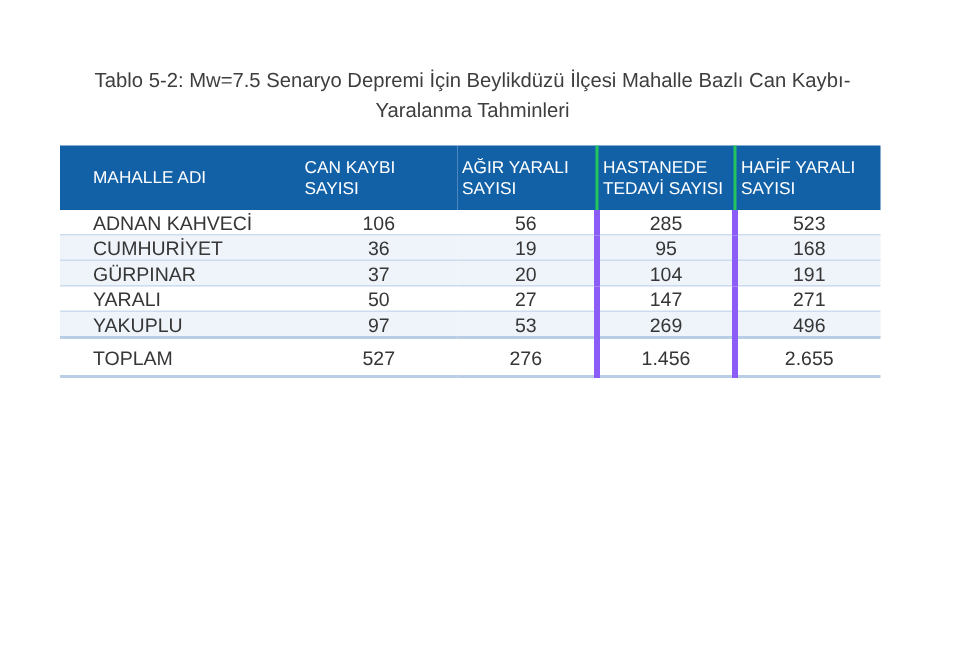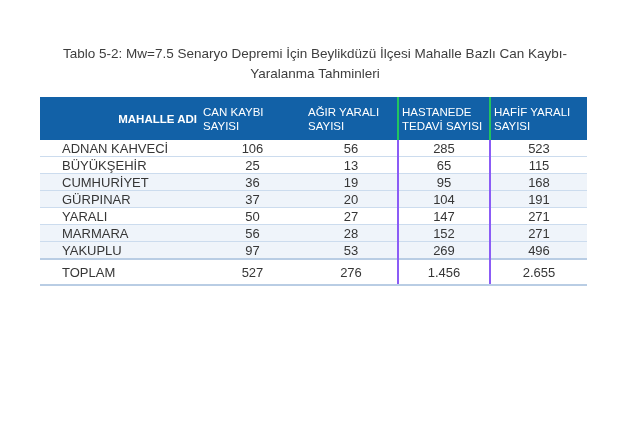--- a/index.html
+++ b/index.html
@@ -34,40 +34,39 @@
     color: #ffffff;
     font-weight: normal;
     font-size: 11.5px;
     line-height: 14px;
     height: 43px;
     text-align: left;
     vertical-align: middle;
     padding: 0 3px;
   }
   thead th.first-col {
-    text-align: right;
-    padding-left: 8px;
-    font-weight: bold;
+    text-align: left;
+    padding-left: 22px;
   }
   thead th.divided { border-left: 2px solid #22c55e; }
 
   tbody td {
     font-size: 13px;
     color: #363636;
     height: 16px;
     text-align: center;
     vertical-align: middle;
     border-bottom: 1px solid #ccdcee;
     padding: 0;
   }
   tbody td.name-col {
     text-align: left;
     padding-left: 22px;
   }
-  tbody td.divided { border-left: 2px solid #8b5cf6; margin-left: 35px; }
+  tbody td.divided { border-left: 4px solid #8b5cf6; margin-left: 35px; }
   tbody tr.zebra td { background: #eff4fa; }
 
   tbody tr.total-row td {
     font-weight: normal;
     height: 24px;
     background: #ffffff;
     border-top: 2px solid #b9cde4;
     border-bottom: 2px solid #b9cde4;
   }
 </style>
@@ -99,27 +98,20 @@
       </tr>
     </thead>
     <tbody>
       <tr>
         <td class="name-col">ADNAN KAHVECİ</td>
         <td>106</td>
         <td>56</td>
         <td class="divided">285</td>
         <td class="divided">523</td>
       </tr>
-      <tr>
-        <td class="name-col">BÜYÜKŞEHİR</td>
-        <td>25</td>
-        <td>13</td>
-        <td class="divided">65</td>
-        <td class="divided">115</td>
-      </tr>
       <tr class="zebra">
         <td class="name-col">CUMHURİYET</td>
         <td>36</td>
         <td>19</td>
         <td class="divided">95</td>
         <td class="divided">168</td>
       </tr>
       <tr class="zebra">
         <td class="name-col">GÜRPINAR</td>
         <td>37</td>
@@ -128,27 +120,20 @@
         <td class="divided">191</td>
       </tr>
       <tr>
         <td class="name-col">YARALI</td>
         <td>50</td>
         <td>27</td>
         <td class="divided">147</td>
         <td class="divided">271</td>
       </tr>
       <tr class="zebra">
-        <td class="name-col">MARMARA</td>
-        <td>56</td>
-        <td>28</td>
-        <td class="divided">152</td>
-        <td class="divided">271</td>
-      </tr>
-      <tr class="zebra">
         <td class="name-col">YAKUPLU</td>
         <td>97</td>
         <td>53</td>
         <td class="divided">269</td>
         <td class="divided">496</td>
       </tr>
       <tr class="total-row">
         <td class="name-col">TOPLAM</td>
         <td>527</td>
         <td>276</td>

